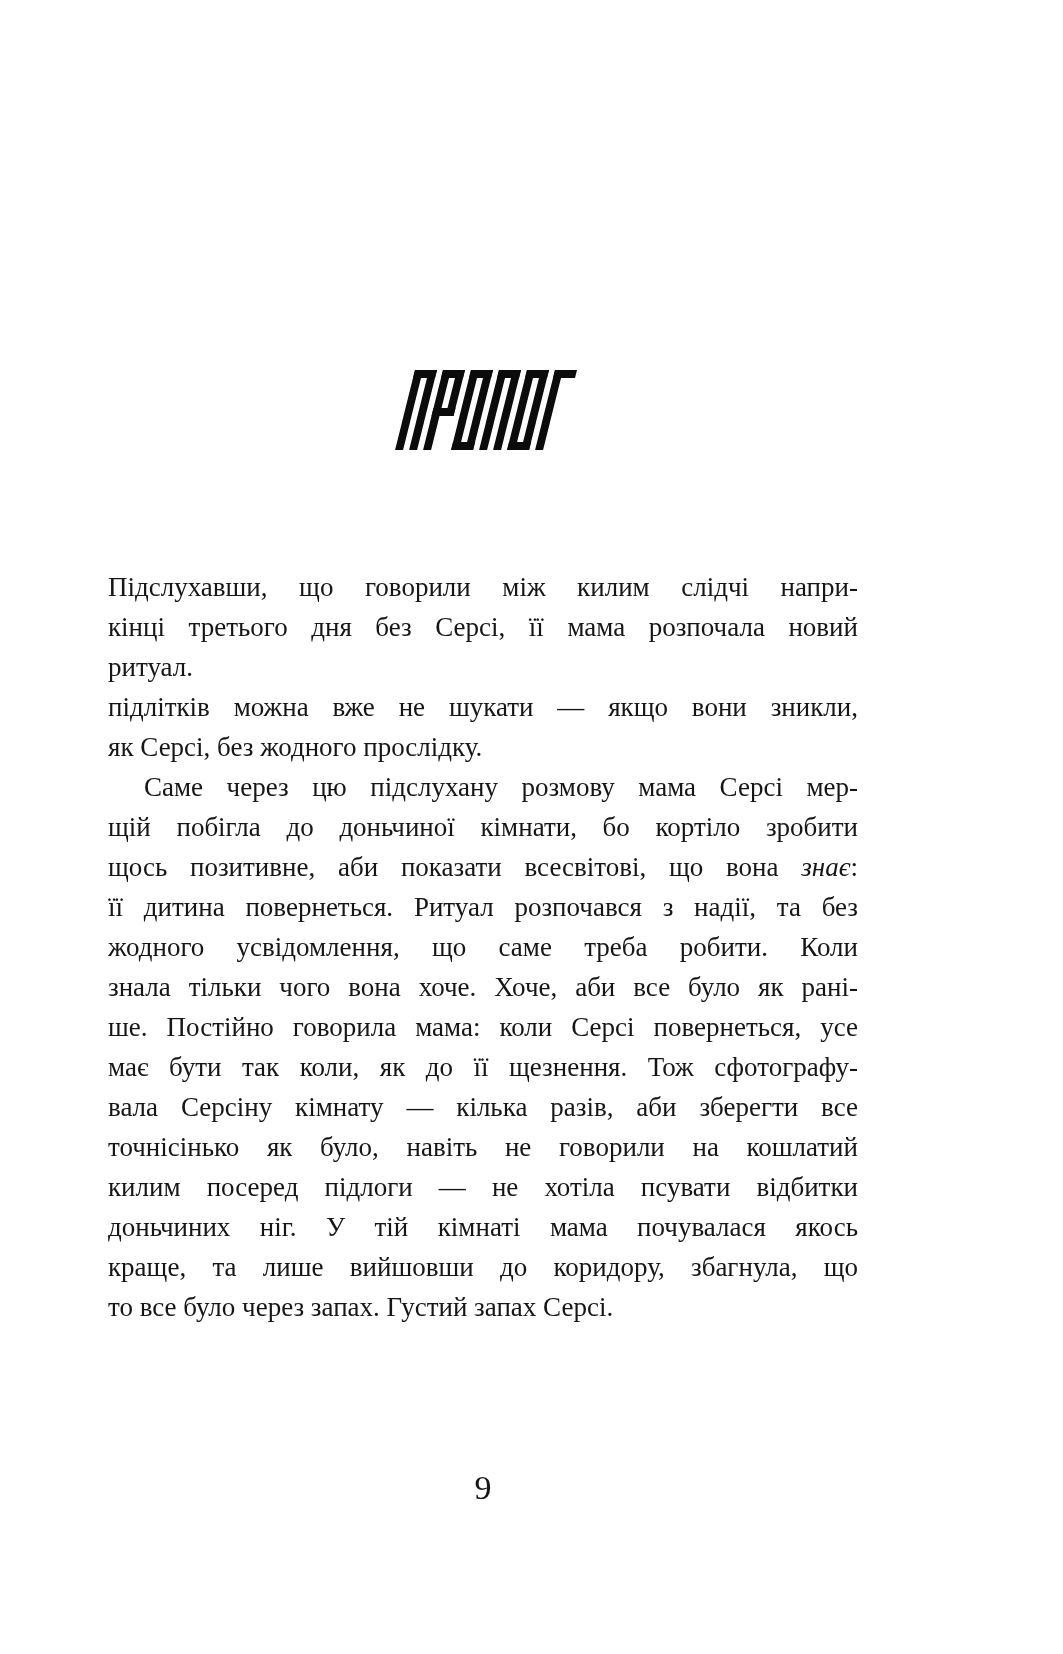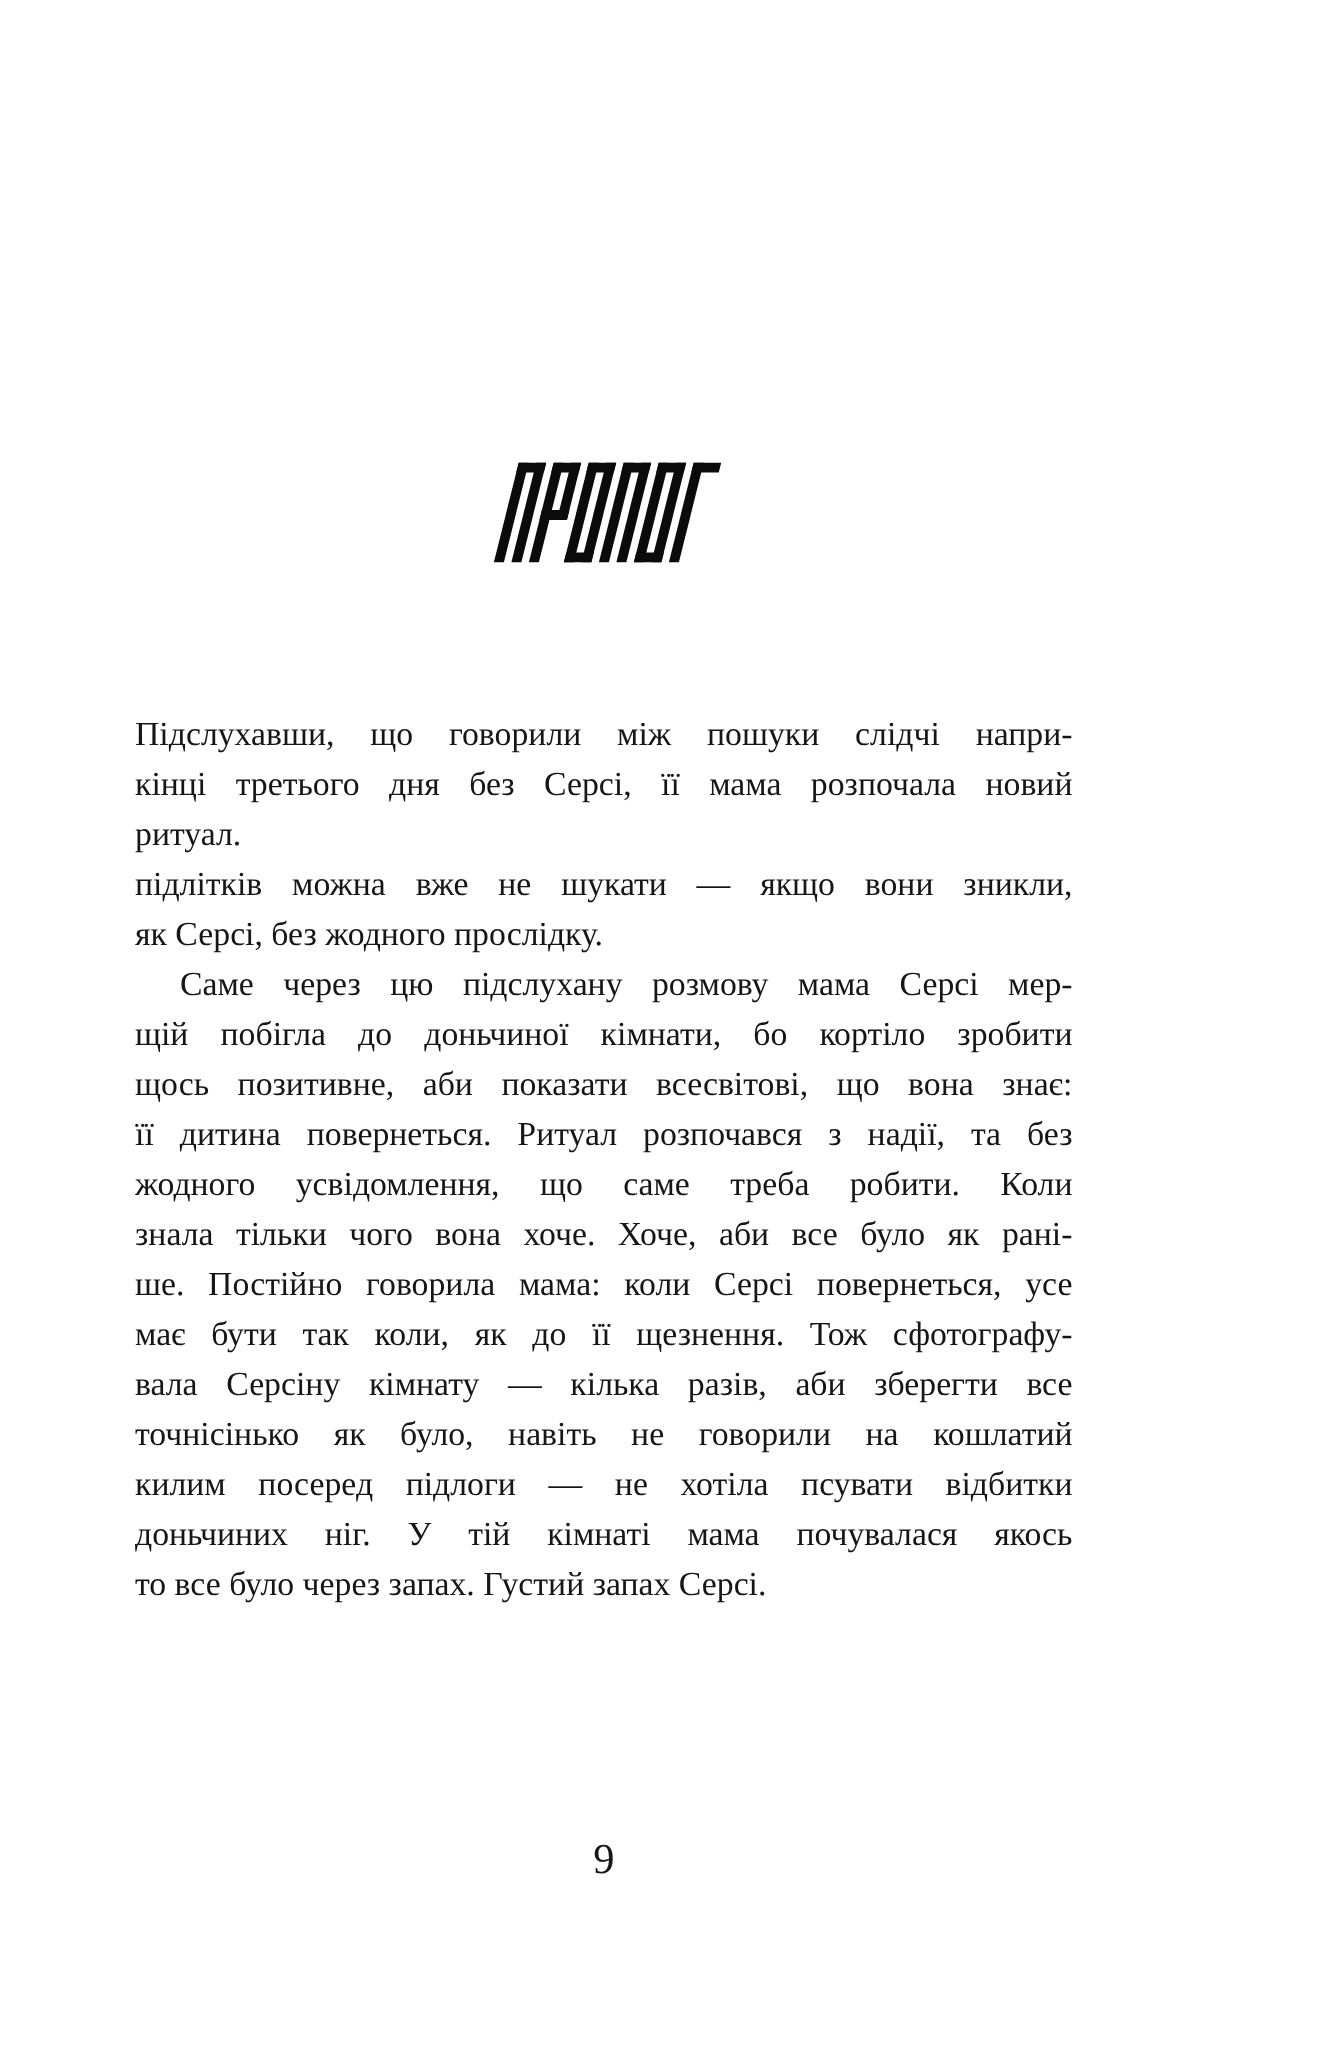--- a/index.html
+++ b/index.html
@@ -35,21 +35,21 @@
     line-height: 40px;
     overflow: hidden;
     text-align: justify;
     white-space: normal;
   }
   
   .line::after { content: ""; display: inline-block; width: 100%; }
   .line.last { text-align: left; }
   .line.last::after { content: none; }
   .line.indent { text-indent: 36px; }
-  .it { }
+  .it { font-style: italic; }
 
   .pageno {
     position: absolute;
     left: 108px;
     top: 1468px;
     width: 750px;
     text-align: center;
     font-size: 34px;
     line-height: 40px;
     color: #161616;
@@ -81,35 +81,36 @@
           <rect x="126" y="0" width="8" height="80" fill="#0b0b0b"></rect>
           <rect x="112" y="0" width="22" height="8" fill="#0b0b0b"></rect>
           <rect x="112" y="72" width="22" height="8" fill="#0b0b0b"></rect>
           <rect x="140" y="0" width="8" height="80" fill="#0b0b0b"></rect>
           <rect x="140" y="0" width="22" height="8" fill="#0b0b0b"></rect>
         </g>
       </svg>
   </div>
 
   <div class="text-col" style="color: rgb(22, 22, 22);">
-      <div class="line"><span>Підслухавши, що говорили між пошуки слідчі напри-</span></div>
+      <div class="line"><span>Підслухавши, що говорили між килим слідчі напри-</span></div>
       <div class="line"><span>кінці третього дня без Серсі, її мама розпочала новий</span></div>
       <div class="line last"><span>ритуал.</span></div>
       <div class="line"><span>підлітків можна вже не шукати — якщо вони зникли,</span></div>
       <div class="line last"><span>як Серсі, без жодного прослідку.</span></div>
       <div class="line indent"><span>Саме через цю підслухану розмову мама Серсі мер-</span></div>
       <div class="line"><span>щій побігла до доньчиної кімнати, бо кортіло зробити</span></div>
       <div class="line"><span>щось позитивне, аби показати всесвітові, що вона </span><span class="it">знає</span><span>:</span></div>
       <div class="line"><span>її дитина повернеться. Ритуал розпочався з надії, та без</span></div>
       <div class="line"><span>жодного усвідомлення, що саме треба робити. Коли</span></div>
       <div class="line"><span>знала тільки чого вона хоче. Хоче, аби все було як рані-</span></div>
       <div class="line"><span>ше. Постійно говорила мама: коли Серсі повернеться, усе</span></div>
       <div class="line"><span>має бути так коли, як до її щезнення. Тож сфотографу-</span></div>
       <div class="line"><span>вала Серсіну кімнату — кілька разів, аби зберегти все</span></div>
       <div class="line"><span>точнісінько як було, навіть не говорили на кошлатий</span></div>
       <div class="line"><span>килим посеред підлоги — не хотіла псувати відбитки</span></div>
       <div class="line"><span>доньчиних ніг. У тій кімнаті мама почувалася якось</span></div>
+      <div class="line"><span>краще, та лише вийшовши до коридору, збагнула, що</span></div>
       <div class="line last"><span>то все було через запах. Густий запах Серсі.</span></div>
     </div>
 
   <div class="pageno">9</div>
 
 </div>
 
 </body></html>

